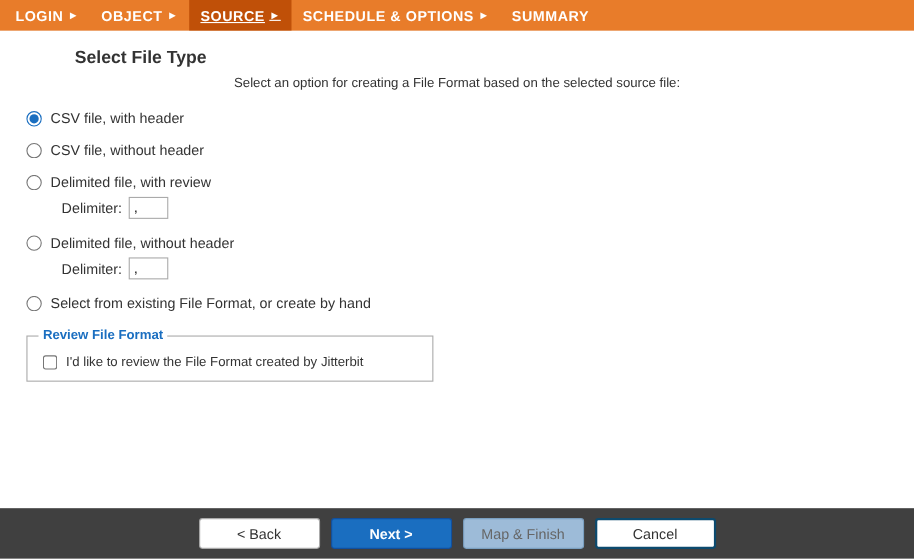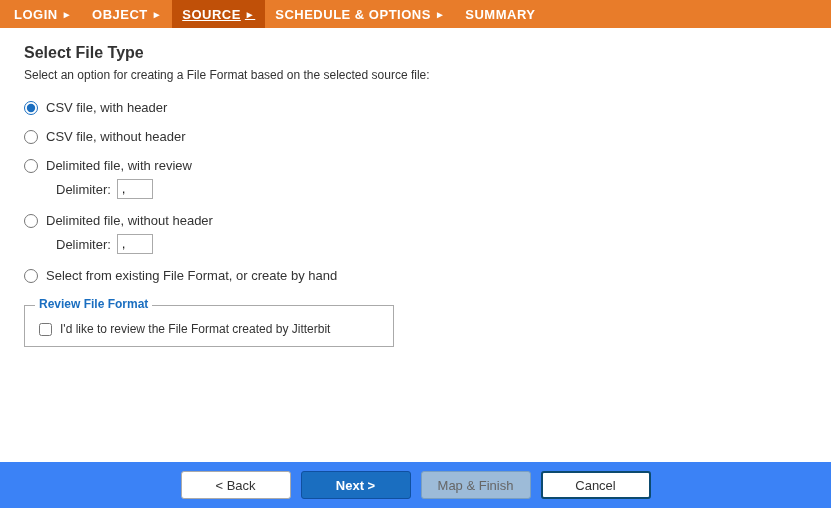--- a/index.html
+++ b/index.html
@@ -49,26 +49,28 @@
       background: white;
       padding: 16px 24px;
       overflow-y: auto;
     }
 
     .page-title {
       font-size: 16px;
       font-weight: bold;
       color: #333;
       margin-bottom: 6px;
+      margin-left: 44px;
     }
 
     .page-subtitle {
       font-size: 12px;
       color: #333;
       margin-bottom: 18px;
+      text-align: center;
     }
 
     
     .radio-option {
       display: flex;
       align-items: center;
       margin-bottom: 14px;
     }
     .radio-option input[type="radio"] {
       margin-right: 8px;
@@ -130,21 +132,21 @@
     .review-checkbox-row input[type="checkbox"] {
       margin-right: 8px;
     }
     .review-checkbox-label {
       font-size: 12px;
       color: #333;
     }
 
     
     .bottom-bar {
-      background: #3b82f6;
+      background: #404040;
       height: 46px;
       display: flex;
       align-items: center;
       justify-content: center;
       gap: 10px;
       padding: 0 20px;
     }
 
     .btn {
       height: 28px;

